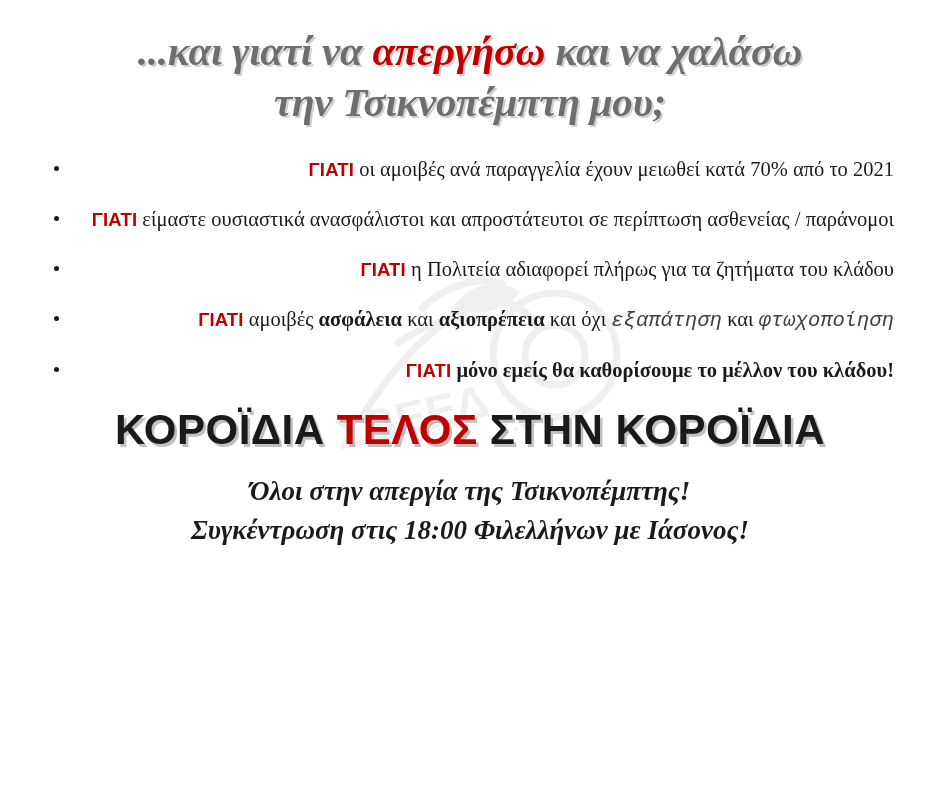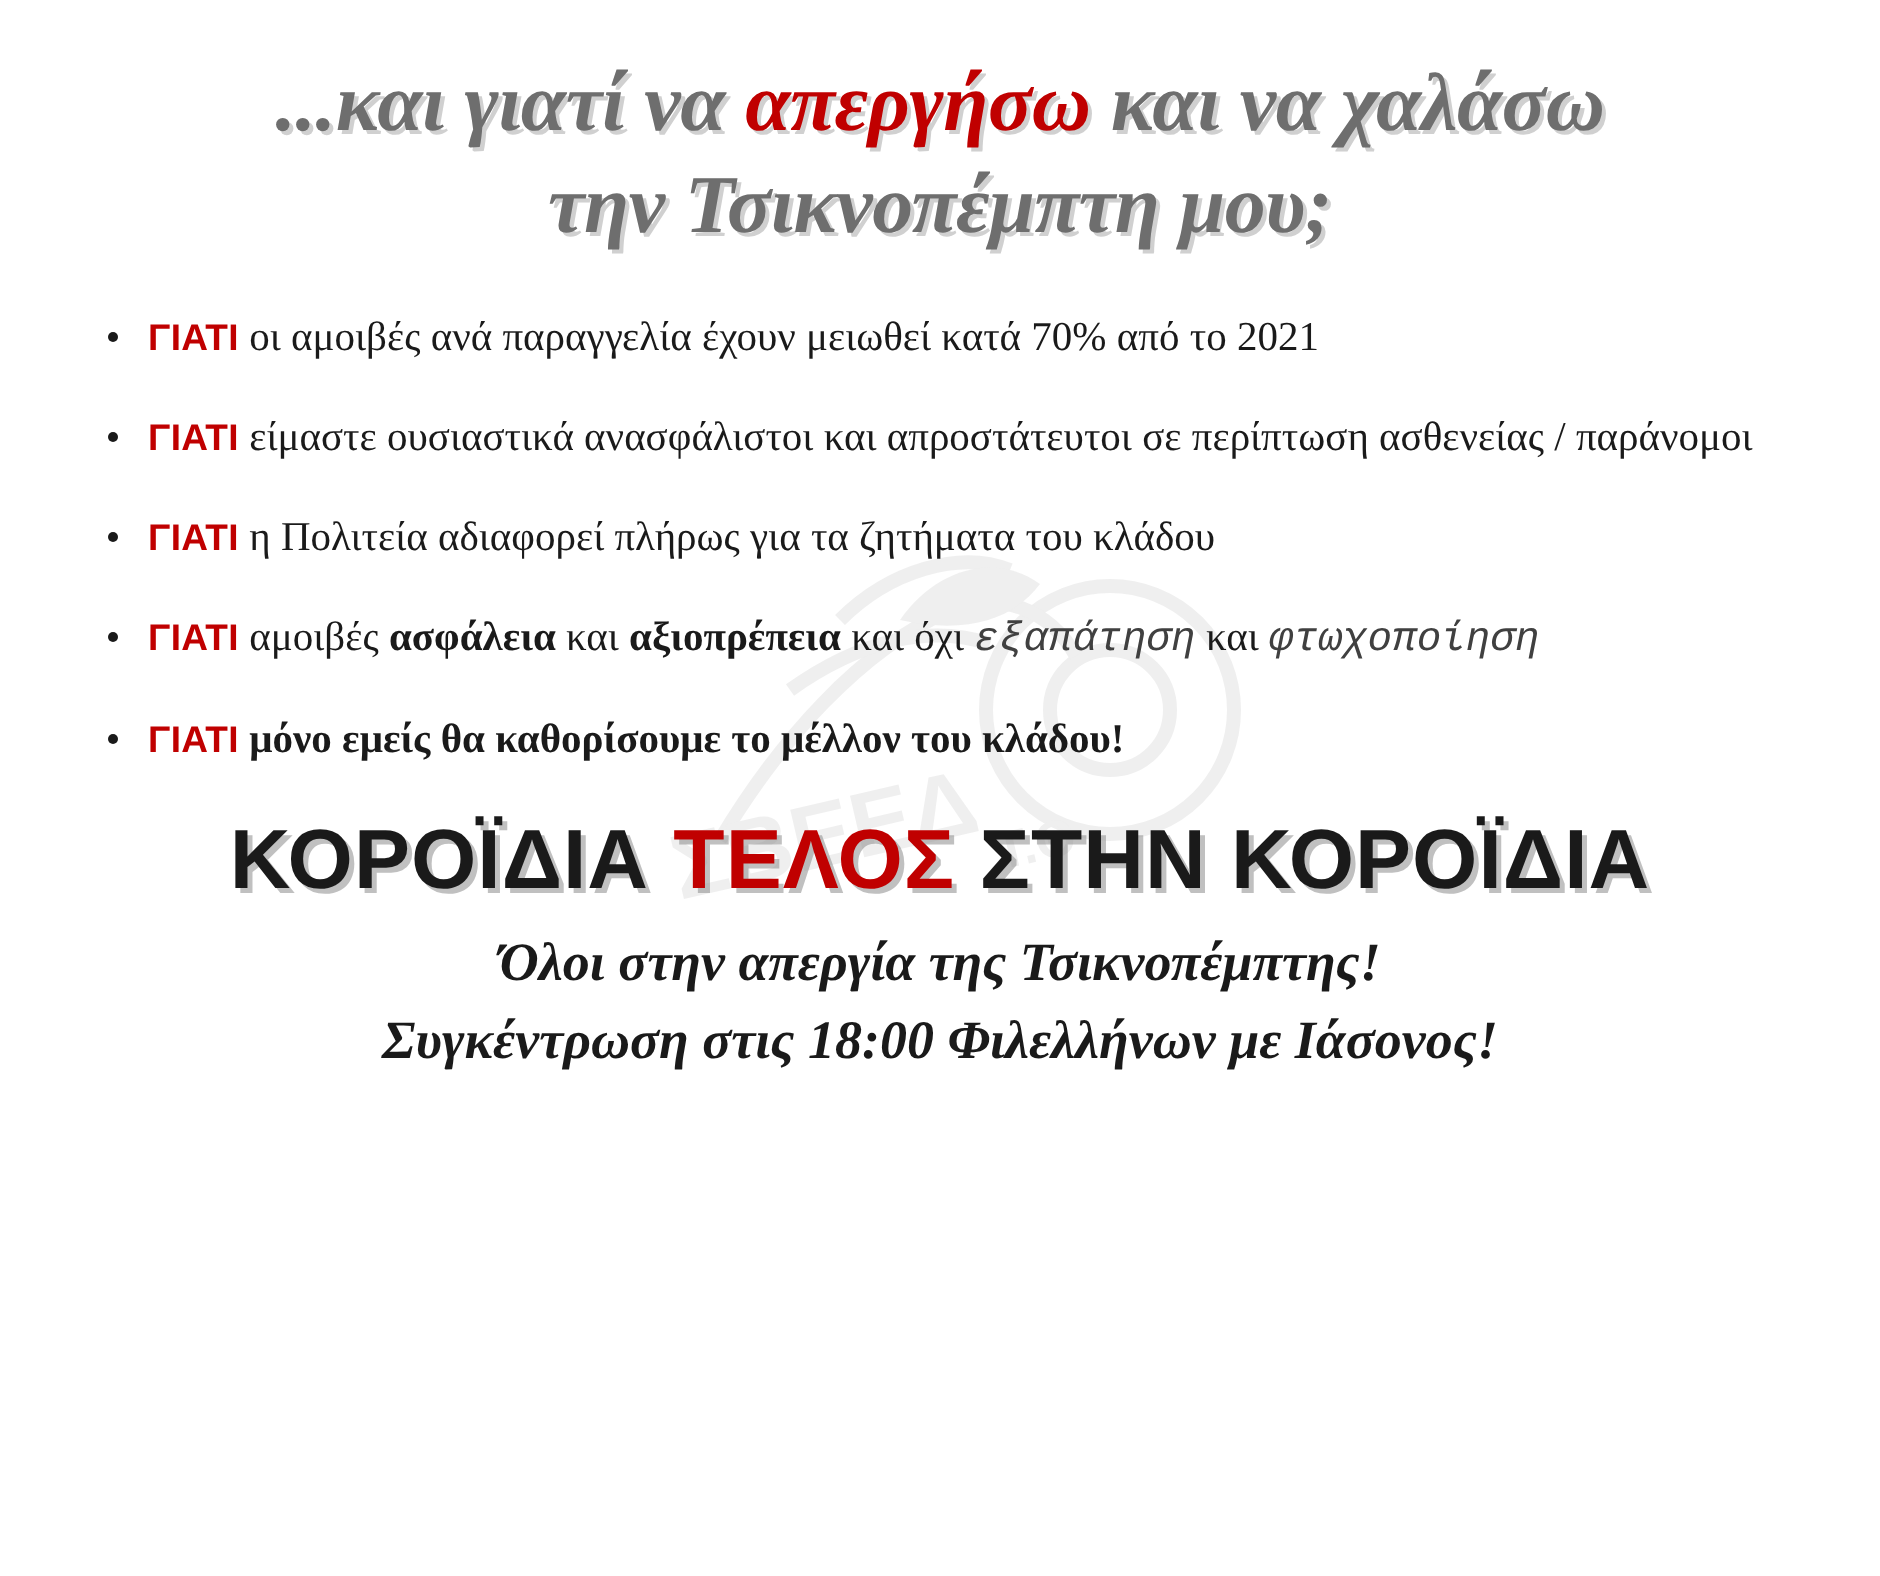--- a/index.html
+++ b/index.html
@@ -58,20 +58,21 @@
     list-style: none;
   }
   .bullets li {
     position: relative;
     padding-left: 26px;
     margin-bottom: 21px;
     font-family: "Liberation Serif", serif;
     font-size: 20.5px;
     line-height: 1.42;
     color: #1a1a1a;
+    text-align: right;
   }
   .bullets li:before {
     content: "";
     position: absolute;
     left: 6px;
     top: 11px;
     width: 5px;
     height: 5px;
     border-radius: 50%;
     background: #1a1a1a;
@@ -95,21 +96,21 @@
     color: #1a1a1a;
     text-shadow: 2.5px 2.5px 0 rgba(140,140,140,0.55);
     margin-top: 12px;
     letter-spacing: 0.5px;
   }
   .slogan .sl-red { color: #c00000; margin-top: 20px; }
 
   
   .footer {
     text-align: center;
-    margin-top: 8px;
+    margin-top: 18px;
     font-family: "Liberation Serif", serif;
     font-weight: bold;
     font-style: italic;
     font-size: 27px;
     line-height: 1.45;
     color: #1a1a1a;
   }
 </style>
 </head>
 <body>

